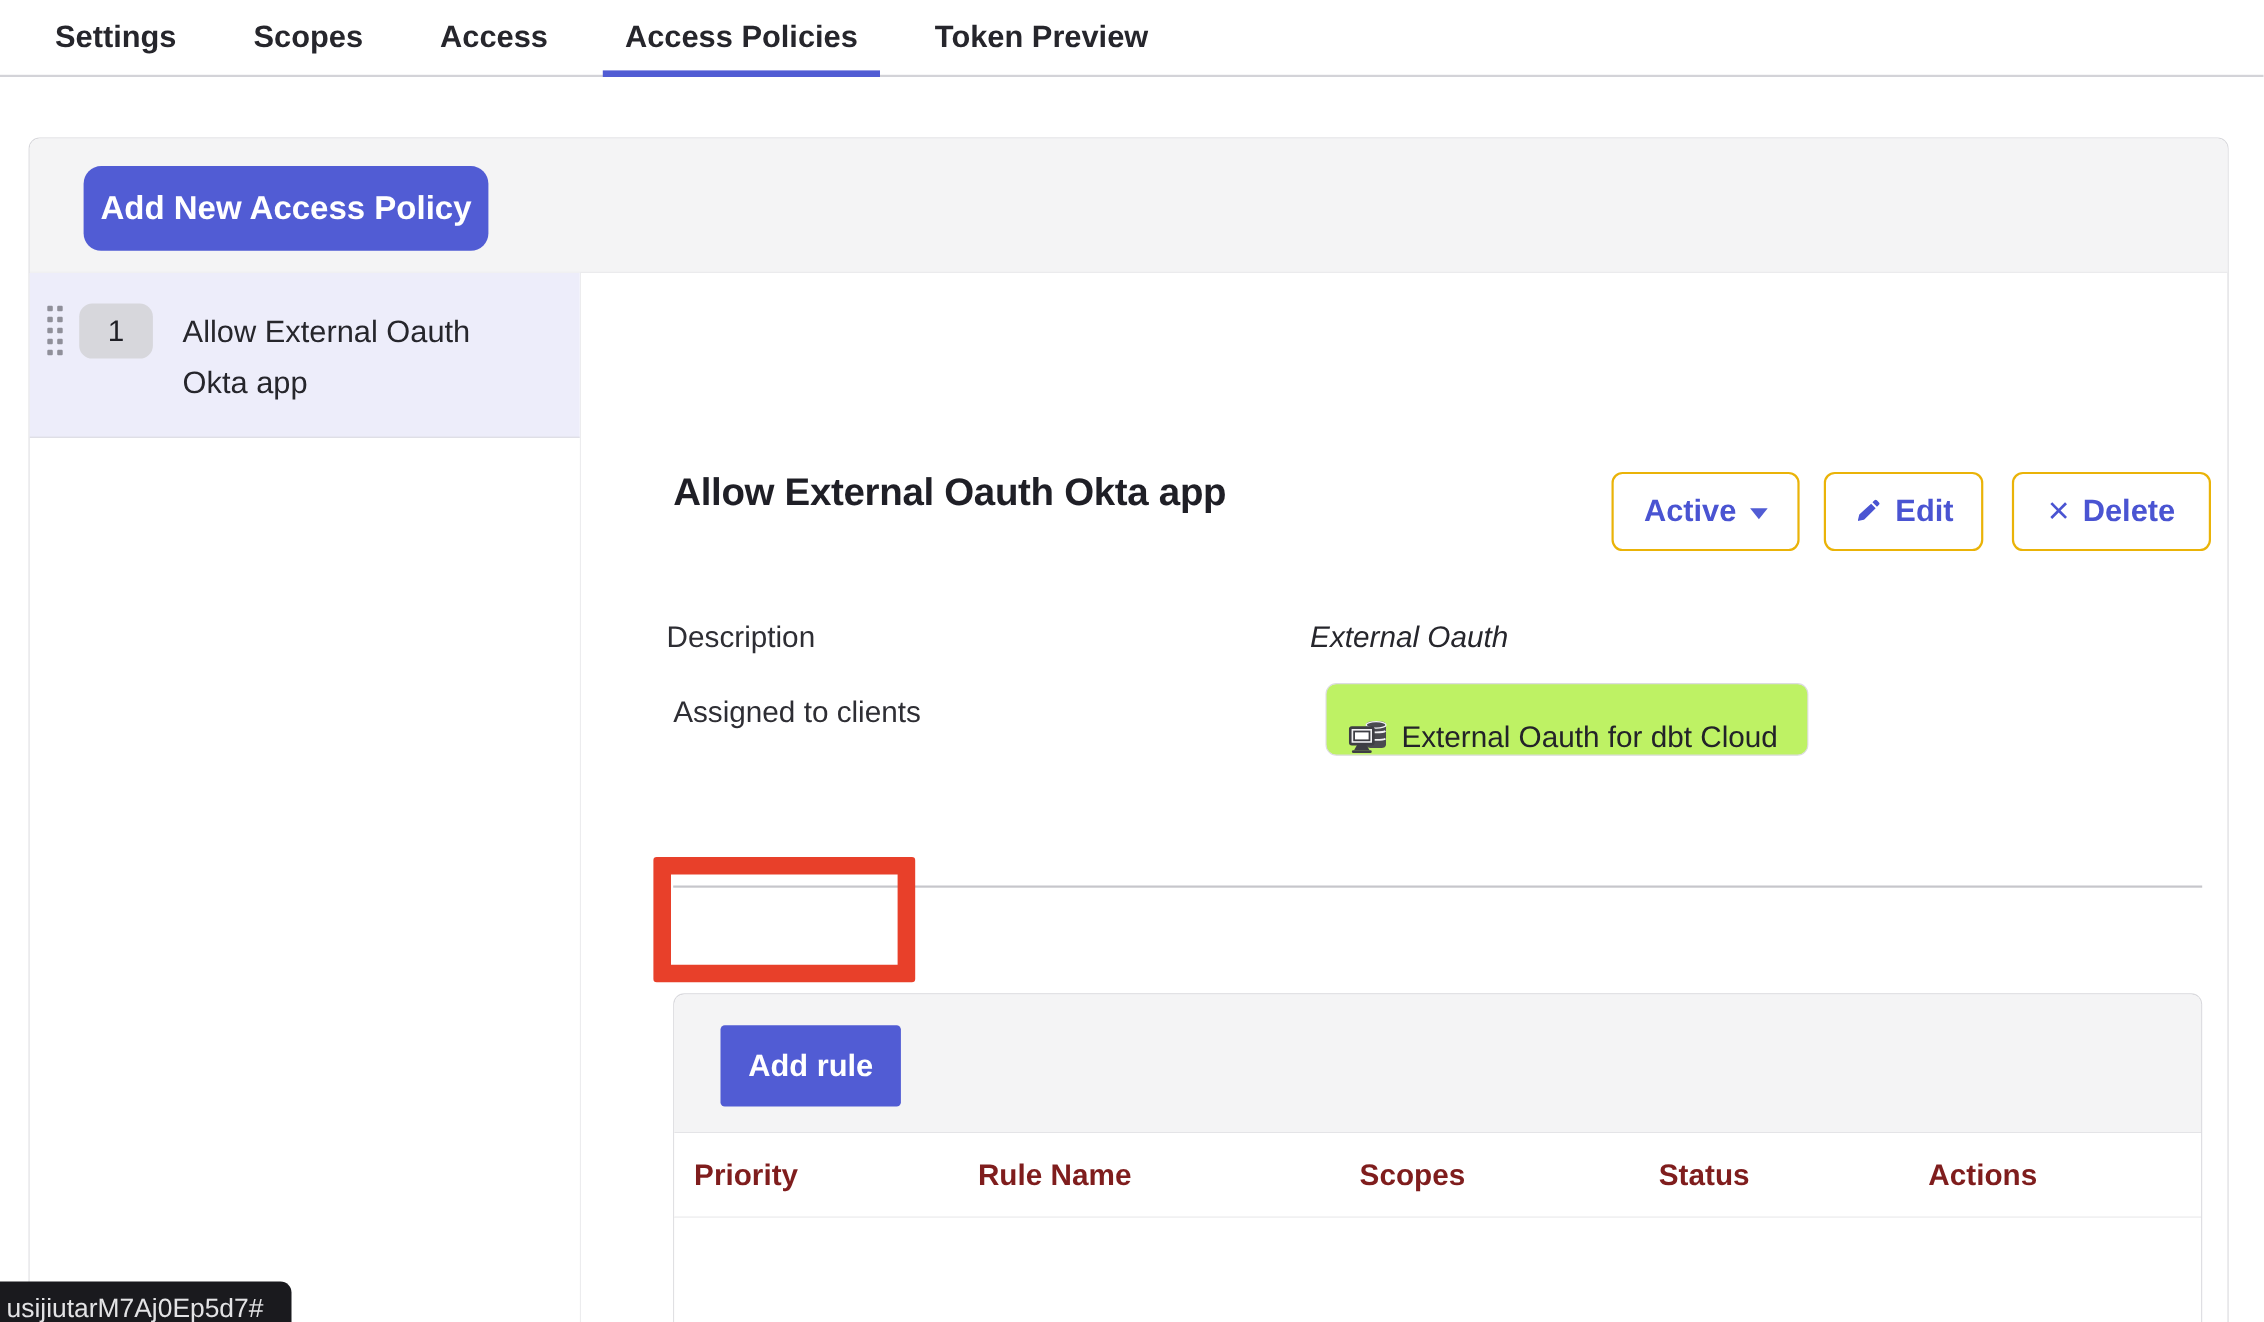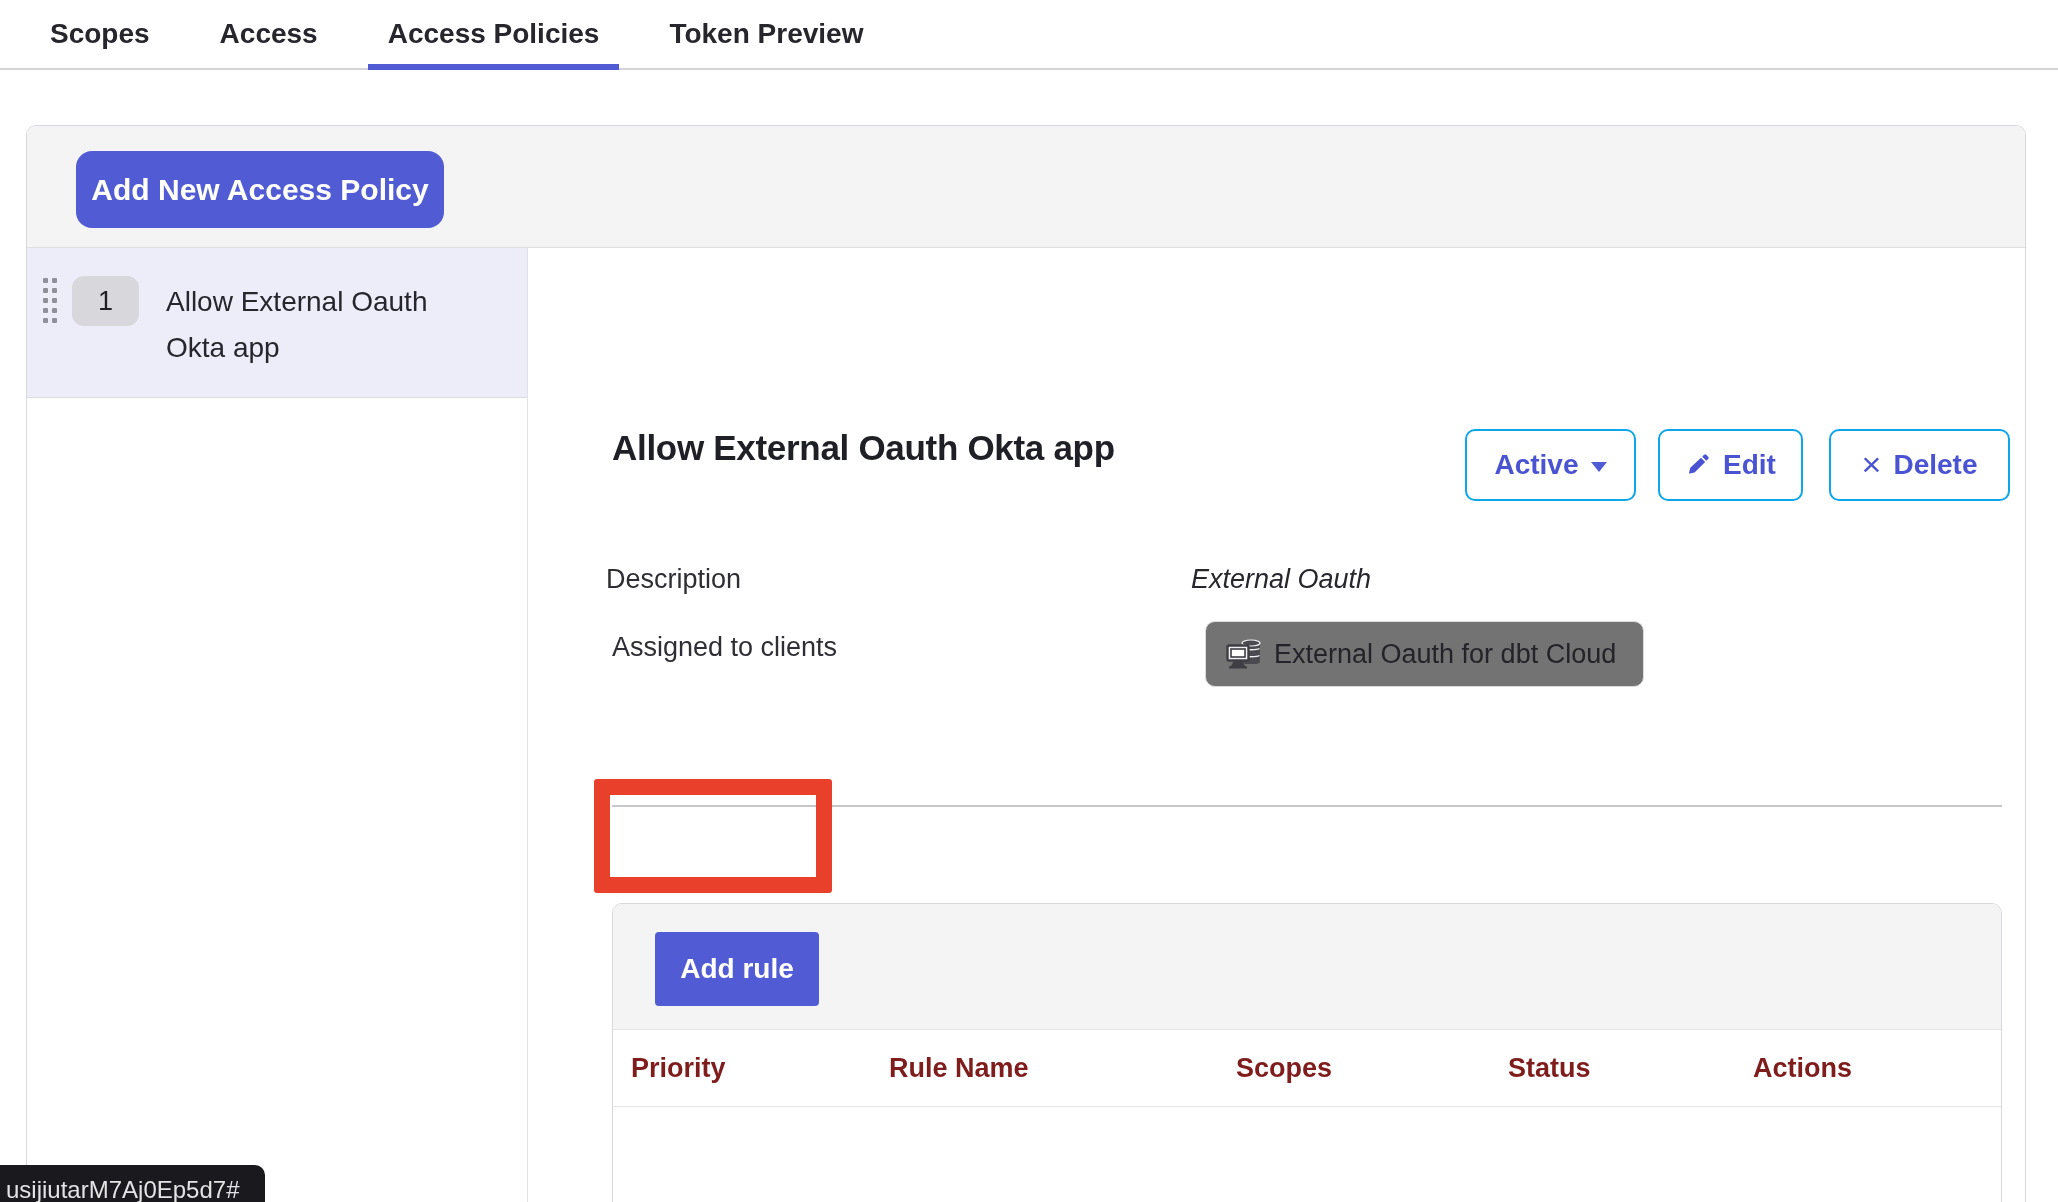--- a/index.html
+++ b/index.html
@@ -34,39 +34,39 @@
   .drag-handle{position:absolute;left:16px;top:30px;width:15px;height:46px;
                display:grid;grid-template-columns:5px 5px;grid-auto-rows:5px;column-gap:4px;row-gap:5px;cursor:grab;}
   .drag-handle i{display:block;width:5px;height:5px;border-radius:1px;background:#90909a;}
   .prio-badge{position:absolute;left:45px;top:28px;width:67px;height:50px;border-radius:12px;background:#d7d7dc;
               display:flex;align-items:center;justify-content:center;font-size:27px;color:#1f1f25;}
   .policy-name{position:absolute;left:139px;top:31px;width:310px;font-size:28px;line-height:46px;color:#26262c;}
 
   
   .detail-title{position:absolute;left:585px;top:302px;font-size:35px;font-weight:600;letter-spacing:-0.3px;color:#1f1f26;}
   .btn-row-btn{position:absolute;top:303px;height:72px;display:flex;align-items:center;justify-content:center;gap:12px;
-               background:#fff;border:2px solid #0ea5e9;border-radius:10px;color:#4a54d2;
+               background:#fff;border:2px solid #eab308;border-radius:10px;color:#4a54d2;
                font-size:28px;font-weight:700;cursor:pointer;}
   .btn-status{left:1438px;width:171px;}
   .btn-edit{left:1631px;width:145px;}
   .btn-delete{left:1802px;width:181px;}
   .caret-down{width:0;height:0;border-left:8px solid transparent;border-right:8px solid transparent;
               border-top:10px solid var(--accent);margin-top:3px;}
   .x-glyph{font-size:34px;font-weight:400;line-height:1;margin-top:-3px;}
   .pencil-svg{width:26px;height:26px;}
 
   .field-label{position:absolute;font-size:27px;color:#2e2e34;}
   .field-value{position:absolute;font-size:27px;color:#26262c;font-style:italic;}
   .lbl-desc{left:579px;top:438px;}
   .val-desc{left:1164px;top:438px;}
   .lbl-assigned{left:585px;top:506px;}
 
   .client-chip{position:absolute;left:1178px;top:495px;height:66px;width:439px;
-               background:#737373;border:1px solid #dcdcdf;border-radius:10px;
-               display:flex;align-items:center;gap:12px;padding:0 20px;font-size:27px;color:#232329;}
+               background:#bef264;border:1px solid #dcdcdf;border-radius:10px;
+               display:flex;align-items:flex-end;gap:12px;padding:0 20px;font-size:27px;color:#232329;}
   .client-icon{width:36px;height:32px;flex:0 0 auto;}
 
   .h-divider{position:absolute;left:585px;top:679px;width:1390px;height:2px;background:#c6c6cb;}
 
   
   .rules-card{position:absolute;left:585px;top:777px;width:1390px;height:390px;
               border:1px solid #d9d9dd;border-radius:10px;background:#fff;}
   .rules-head{position:absolute;left:0;top:0;width:100%;height:126px;background:#f4f4f5;
               border-bottom:1px solid #e4e4e7;border-radius:9px 9px 0 0;}
   .add-rule{position:absolute;left:42px;top:28px;width:164px;height:74px;font-size:28px;border-radius:4px;}
@@ -88,20 +88,21 @@
               background:#1a1a1e;border-radius:0 10px 0 0;display:flex;align-items:flex-start;
               padding:11px 26px 0 30px;font-size:24px;color:#e3e3e5;white-space:nowrap;}
 </style>
 </head>
 <body>
 
 <div id="screen">
 
   <nav class="tabbar">
     <ul class="tabs">
+      <li class="tab">Settings</li>
       <li class="tab">Scopes</li>
       <li class="tab">Access</li>
       <li class="tab active">Access Policies</li>
       <li class="tab">Token Preview</li>
     </ul>
   </nav>
 
   <section class="card">
 
     <div class="card-head">

